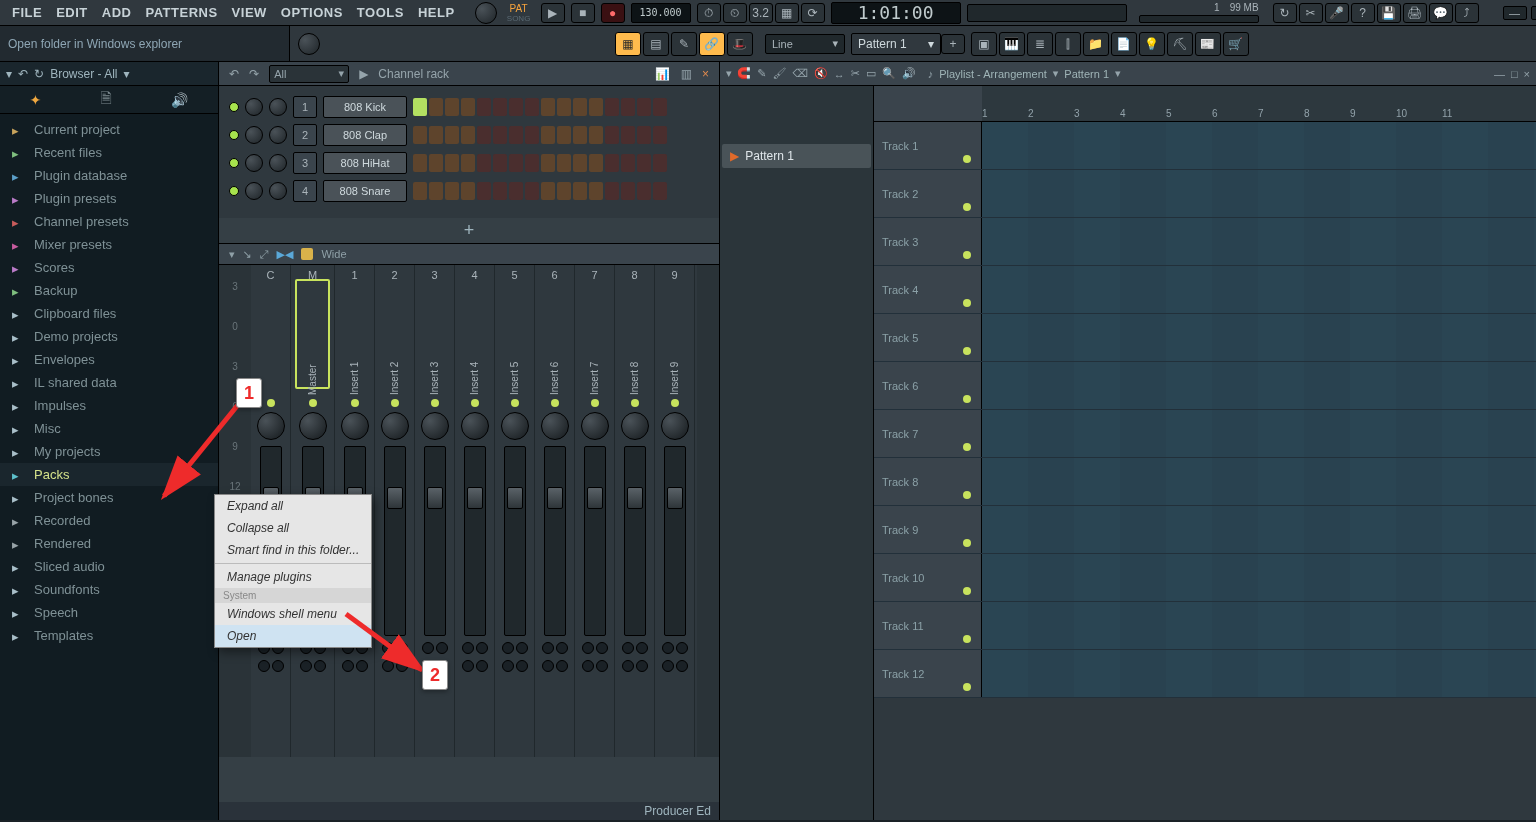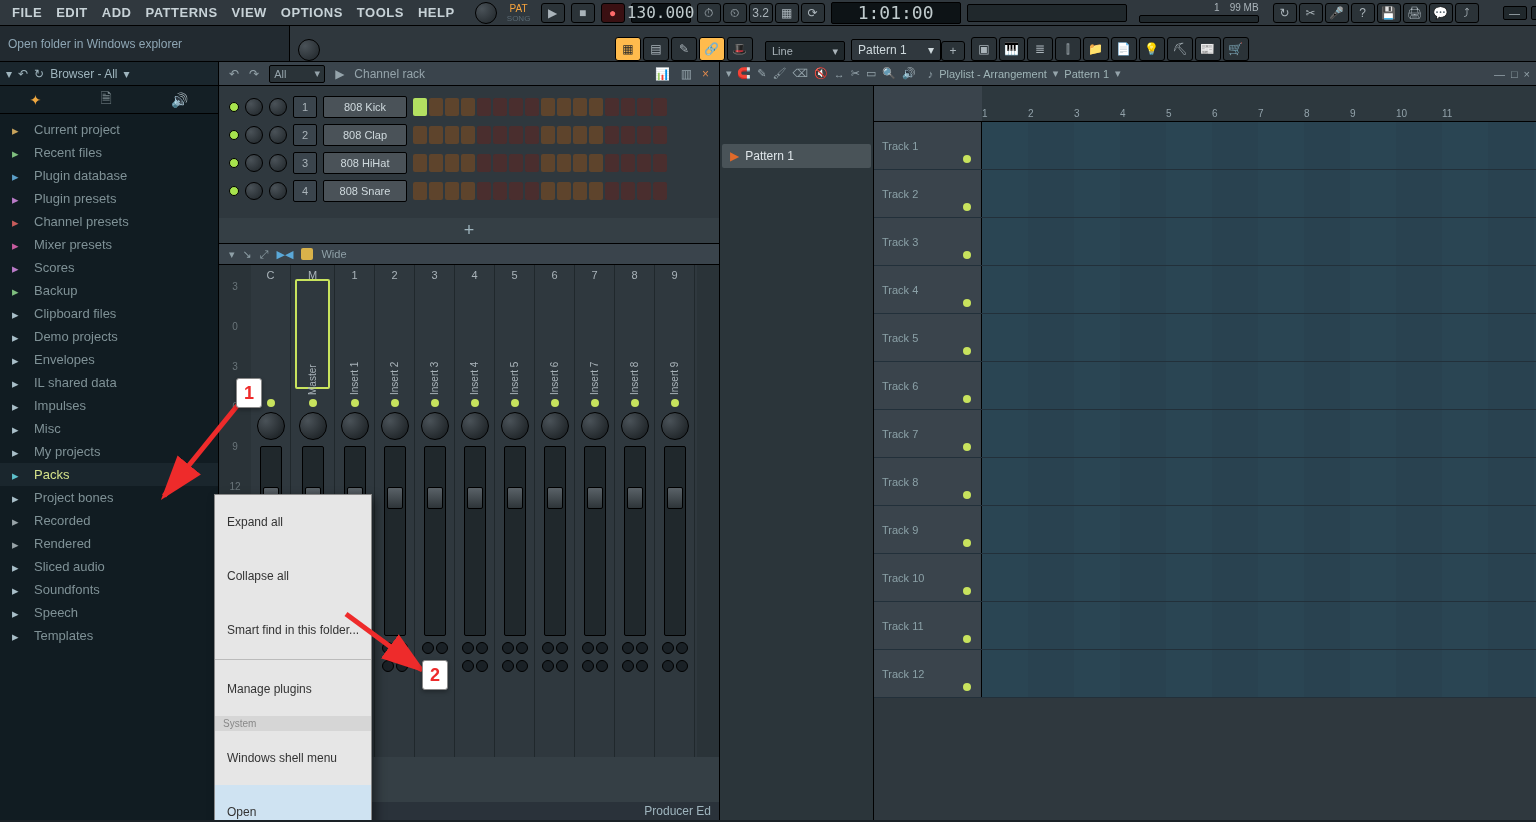--- a/index.html
+++ b/index.html
@@ -35,30 +35,30 @@
   .menubar{display:flex;align-items:center;padding:0 6px;gap:2px;}
   .menubar span{padding:0 6px;font-size:13px;font-weight:600;letter-spacing:.5px;color:#c7d2d7;}
   .transport{flex:1;display:flex;align-items:center;gap:6px;padding:0 8px;}
   .knob, .iconbtn{
     width:22px;height:22px;border-radius:11px;border:1px solid #000;background:radial-gradient(circle at 30% 30%,#4a5258,#1e2428);
     display:inline-block;
   }
   .tag{font-size:10px;color:#f6a33c;}
   .iconbtn{border-radius:3px;background:#2b3338;width:24px;height:20px;display:inline-flex;align-items:center;justify-content:center;color:#aab4ba;}
   .iconrow{display:flex;gap:2px;}
-  .tempo{width:60px;height:20px;background:#0d1316;border:1px solid #000;color:#c0cbcd;font-family:monospace;font-size:16px;display:flex;align-items:center;justify-content:center;border-radius:2px;}
+  .tempo{width:60px;height:20px;background:#0d1316;border:1px solid #000;color:#c0cbcd;font-family:monospace;font-size:10px;display:flex;align-items:center;justify-content:center;border-radius:2px;}
   .timedisp{width:130px;height:22px;background:#0d1316;border:1px solid #000;color:#c0cbcd;font-family:monospace;display:flex;align-items:center;justify-content:center;font-size:18px;border-radius:2px;}
   .spacer{flex:1;}
   .mem{font-size:10px;color:#aab4ba;text-align:right;line-height:10px;}
   .recbtn{background:#3a1012;color:#ff6b6b;}
   .winbtns{display:flex;gap:4px;padding:0 6px;align-items:center;}
   .winbtns span{width:24px;height:14px;background:#20282c;border:1px solid #000;border-radius:2px;display:inline-flex;align-items:center;justify-content:center;font-size:11px;color:#aab4ba;}
   
   .toolbar2{
-    height:36px;background:#2f373d;border-bottom:1px solid #000;display:flex;align-items:flex-end;
+    height:36px;background:#2f373d;border-bottom:1px solid #000;display:flex;align-items:center;
   }
   .hint-box{width:290px;height:100%;background:#222a30;border-right:1px solid #000;display:flex;align-items:center;padding:0 8px;color:#8ea6b4;font-size:12px;}
   .tool-icons{display:flex;gap:2px;padding:0 6px;align-items:center;}
   .tool-icons .iconbtn{width:26px;height:24px;}
   .tool-icons .active{background:#ffbb4d;color:#2a2a2a;}
   .patsel{width:90px;height:22px;background:#30383e;border:1px solid #000;border-radius:2px;display:flex;align-items:center;padding:0 6px;font-size:12px;color:#cfd9dd;}
   
   .main{position:absolute;top:62px;bottom:0;left:0;right:0;display:flex;}
   .browser{width:218px;background:var(--bg-browser);display:flex;flex-direction:column;}
   .browser-head{height:24px;background:#1a262d;border-bottom:1px solid #000;display:flex;align-items:center;gap:6px;padding:0 6px;color:#9fb5be;font-size:12px;}
@@ -127,21 +127,21 @@
   .plrows{flex:1;}
   .plrow{height:48px;display:flex;border-bottom:1px solid #22303a;}
   .plrow .rh{width:108px;background:#3a444c;border-right:1px solid #000;display:flex;align-items:center;padding:0 8px;position:relative;color:#8ba1a7;font-size:11px;}
   .plrow .rh .dot{position:absolute;right:10px;bottom:6px;width:8px;height:8px;border-radius:4px;background:var(--accent);}
   .plrow .cells{flex:1;background:repeating-linear-gradient(90deg,#2a4553 0 46px,#294250 46px 92px);}
   
   .ctxmenu{
     position:absolute;background:#e6e6e6;border:1px solid #888;box-shadow:4px 4px 10px rgba(0,0,0,.45);
     font-size:12px;color:#333;min-width:148px;
   }
-  .ctxmenu .mi{padding:20px 12px;white-space:nowrap;}
+  .ctxmenu .mi{padding:4px 12px;white-space:nowrap;font-style:italic;}
   .ctxmenu .mi.hov{background:#cfe3f2;}
   .ctxmenu .sep-label{padding:2px 8px;color:#888;background:#d6d6d6;font-size:10px;}
   .ctxmenu hr{border:none;border-top:1px solid #bbb;margin:2px 0;}
   
   .badge{position:absolute;width:26px;height:30px;background:#fff;border:1px solid #888;border-radius:3px;display:flex;align-items:center;justify-content:center;font-size:18px;font-weight:700;color:#ee2b2b;z-index:50;box-shadow:0 2px 4px rgba(0,0,0,.3);}  
   svg.anno{position:absolute;z-index:49;pointer-events:none;}
 </style>
 </head>
 <body>
 
@@ -344,21 +344,21 @@
           <span class="ic c-folder">▸</span>
           <span>Templates</span>
         </div>
       </div>
   </div>
 
   <div class="center">
      <div class="rack-head">
         <span>↶</span>
         <span>↷</span>
-        <span style="width:56px;height:18px;background:#2a3338;border:1px solid #000;border-radius:2px;display:flex;align-items:center;padding:0 4px;font-size:11px">
+        <span style="width:80px;height:18px;background:#2a3338;border:1px solid #000;border-radius:2px;display:flex;align-items:center;padding:0 4px;font-size:11px">
           <span>All</span>
           <span style="margin-left:auto">▾</span>
         </span>
         <span>▶</span>
         <span class="title">Channel rack</span>
         <span style="margin-left:auto">📊</span>
         <span>▥</span>
         <span style="color:#e08a4e">×</span>
      </div>
      <div class="rack-body" id="rack-body">

